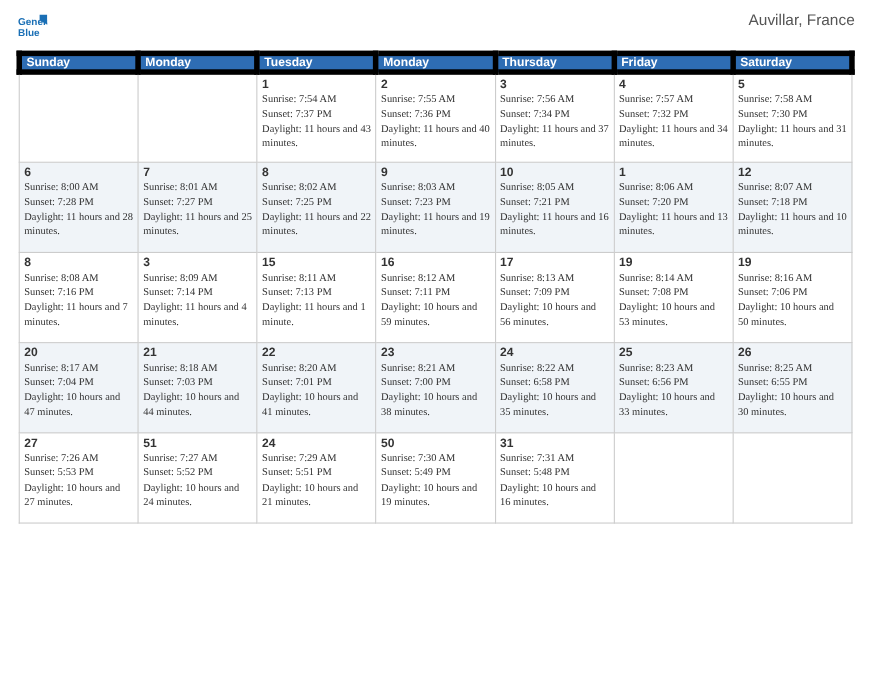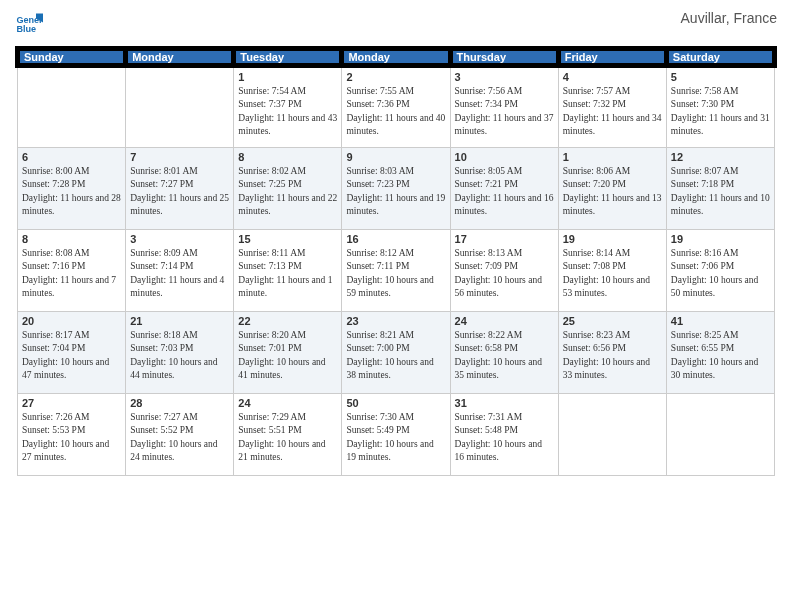--- a/index.html
+++ b/index.html
@@ -216,31 +216,31 @@
           </td>
           <td>
             <span class="day-num">24</span>
             <div class="day-info">Sunrise: 8:22 AM<br>Sunset: 6:58 PM<br>Daylight: 10 hours and 35 minutes.</div>
           </td>
           <td>
             <span class="day-num">25</span>
             <div class="day-info">Sunrise: 8:23 AM<br>Sunset: 6:56 PM<br>Daylight: 10 hours and 33 minutes.</div>
           </td>
           <td>
-            <span class="day-num">41</span>
+            <span class="day-num">26</span>
             <div class="day-info">Sunrise: 8:25 AM<br>Sunset: 6:55 PM<br>Daylight: 10 hours and 30 minutes.</div>
           </td>
         </tr>
         <tr>
           <td>
             <span class="day-num">27</span>
             <div class="day-info">Sunrise: 7:26 AM<br>Sunset: 5:53 PM<br>Daylight: 10 hours and 27 minutes.</div>
           </td>
           <td>
-            <span class="day-num">28</span>
+            <span class="day-num">51</span>
             <div class="day-info">Sunrise: 7:27 AM<br>Sunset: 5:52 PM<br>Daylight: 10 hours and 24 minutes.</div>
           </td>
           <td>
             <span class="day-num">24</span>
             <div class="day-info">Sunrise: 7:29 AM<br>Sunset: 5:51 PM<br>Daylight: 10 hours and 21 minutes.</div>
           </td>
           <td>
             <span class="day-num">50</span>
             <div class="day-info">Sunrise: 7:30 AM<br>Sunset: 5:49 PM<br>Daylight: 10 hours and 19 minutes.</div>
           </td>

